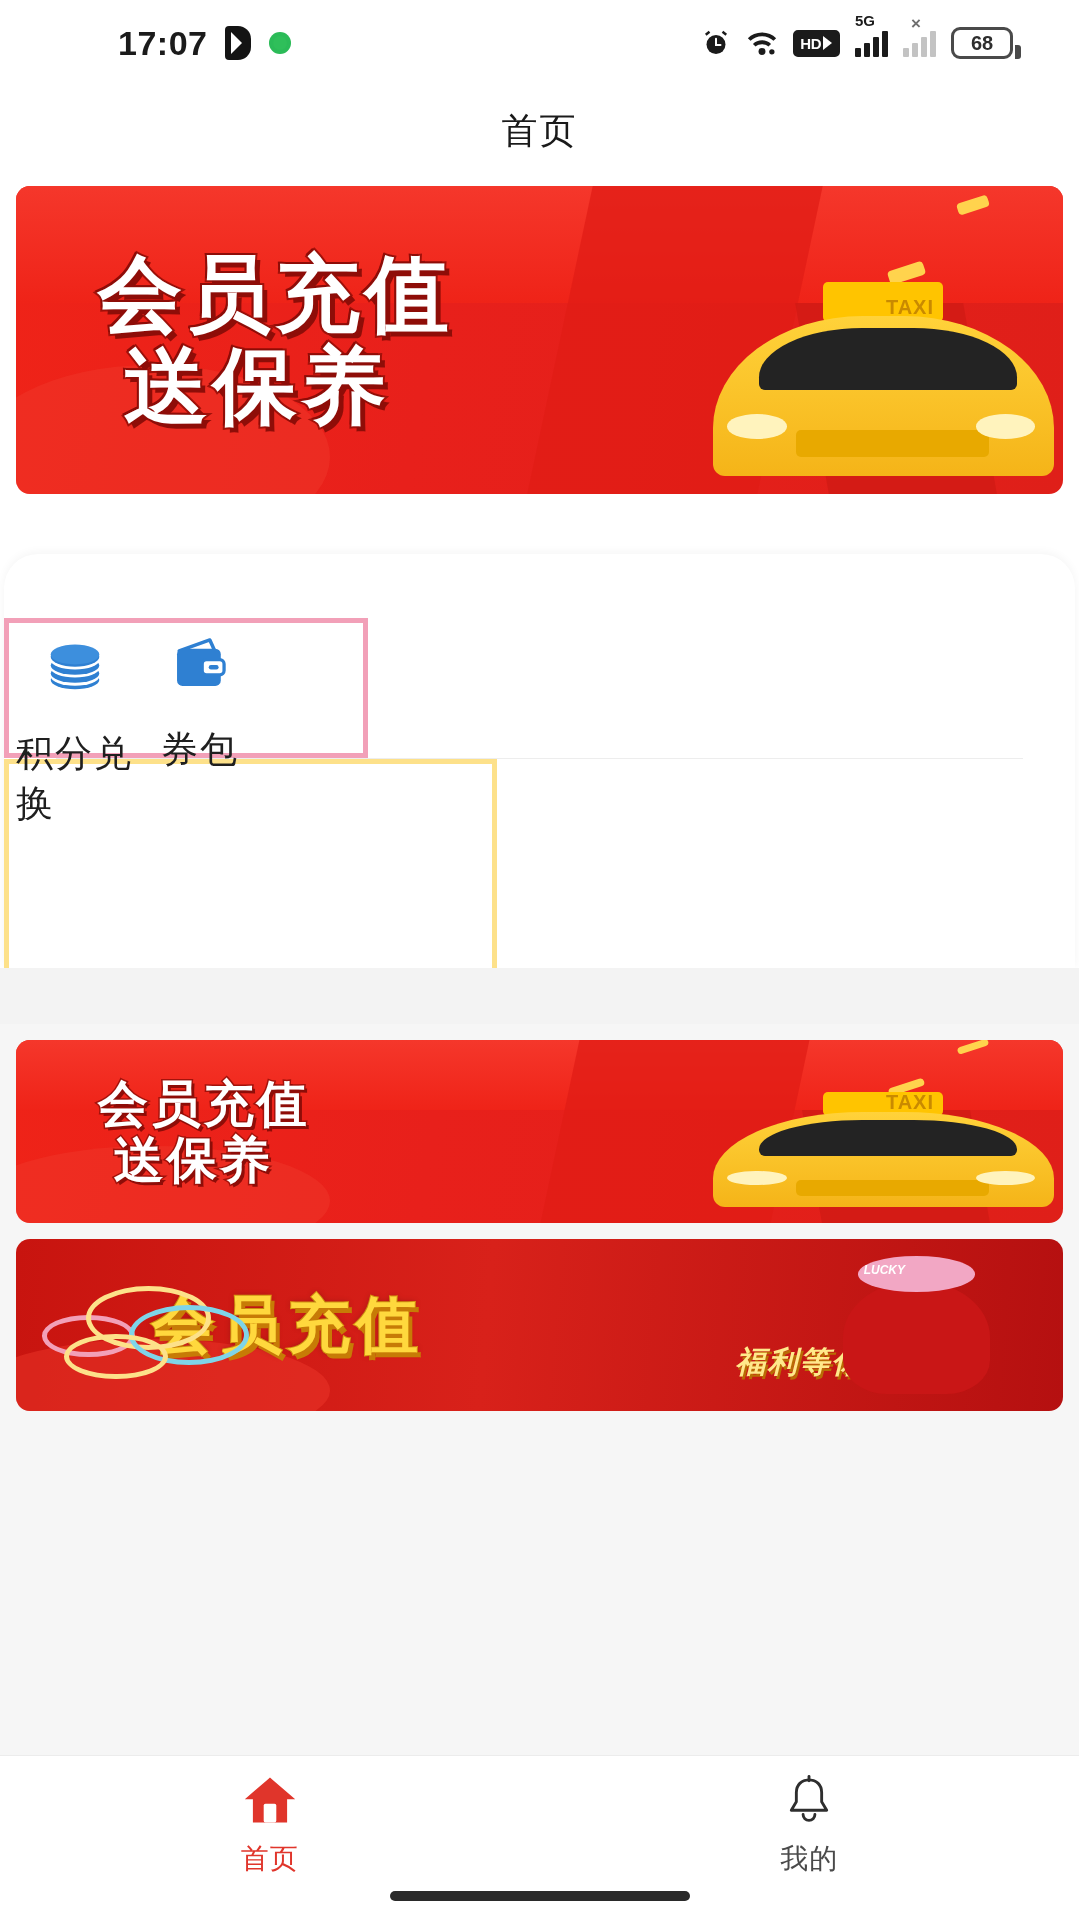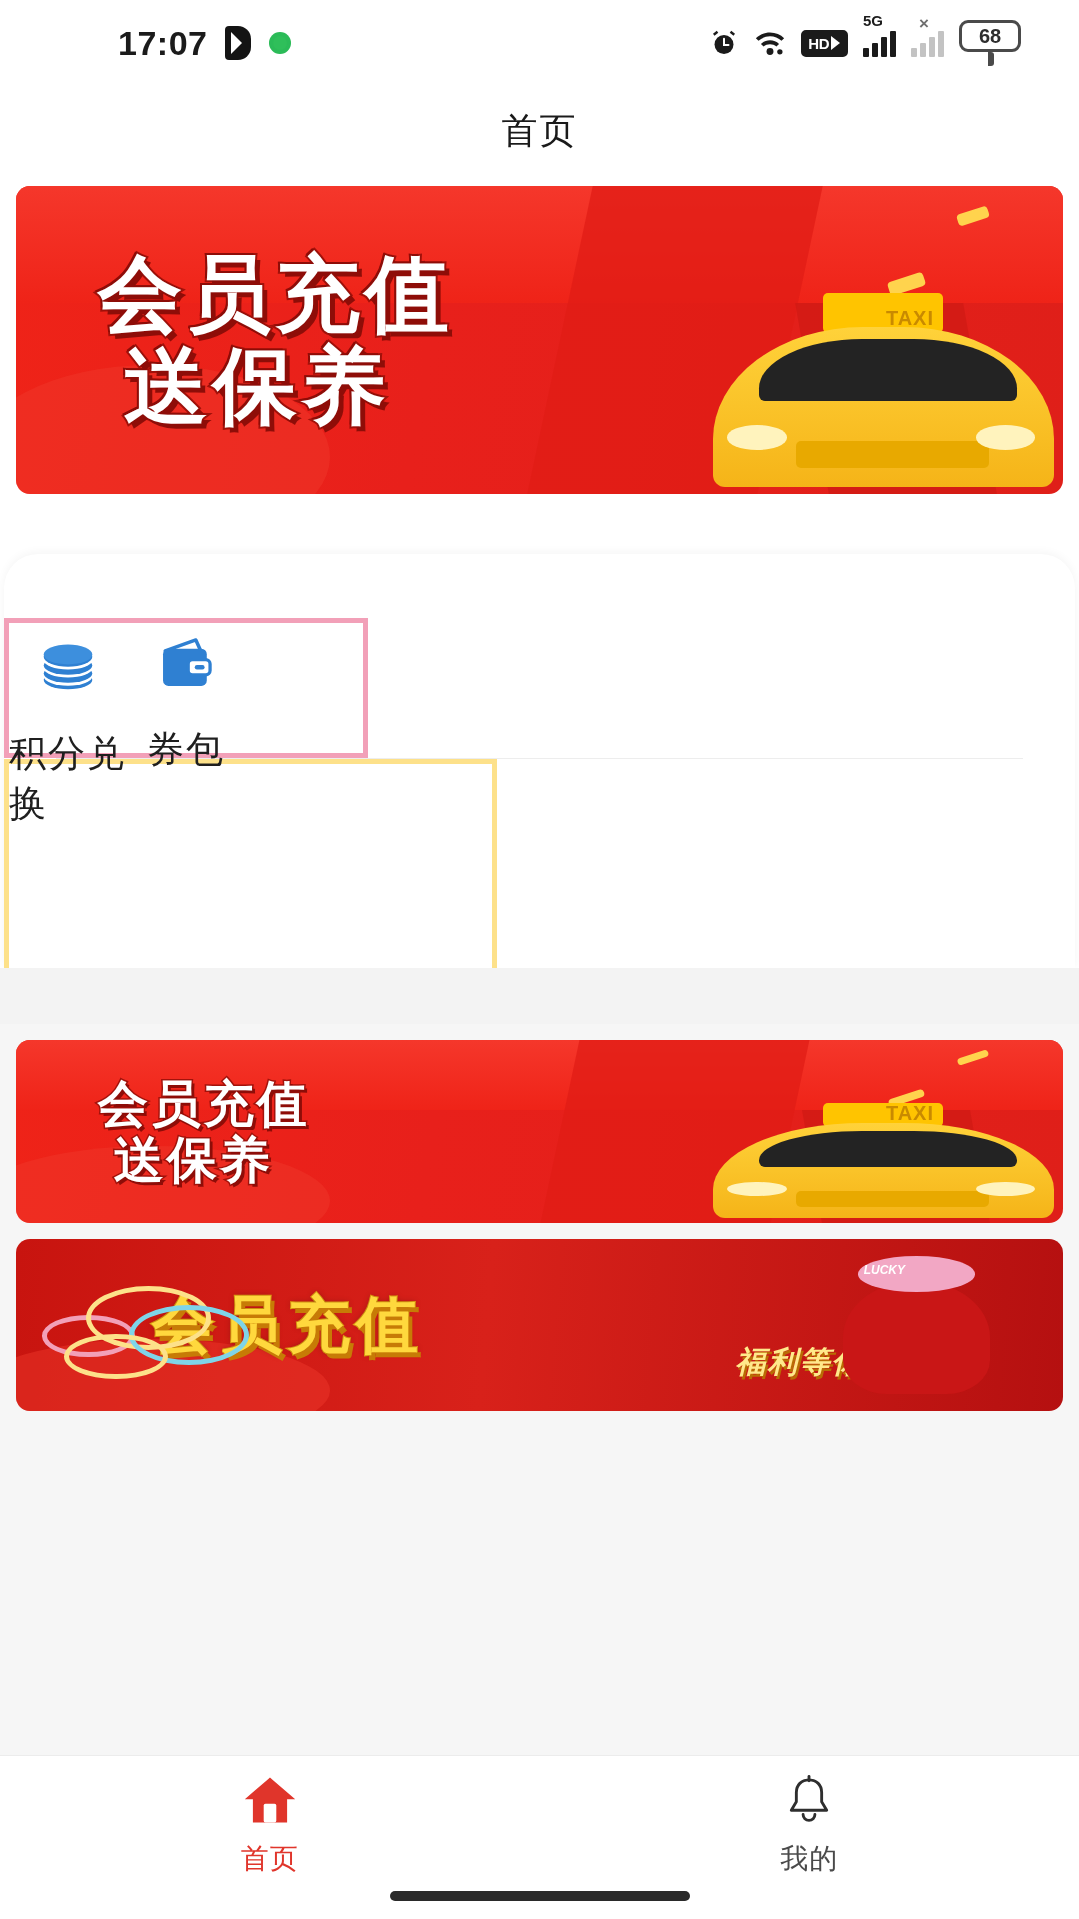--- a/index.html
+++ b/index.html
@@ -37,21 +37,21 @@
   .sig-bars i:nth-child(3){height:20px;} .sig-bars i:nth-child(4){height:26px;}
   .sig-dim i { background:#c3c3c3; }
   .sig-wrap { position:relative; display:flex; align-items:flex-end; }
   .sig-5g { position:absolute; top:-16px; left:0; font-size:15px; font-weight:700; color:#1b1b1b; line-height:1; }
   .sig-x { position:absolute; top:-14px; left:8px; font-size:17px; font-weight:700; color:#6f6f6f; line-height:1; }
   .hd-box {
     border:3px solid #1b1b1b; border-radius:5px; background:#1b1b1b; color:#fff;
     font-size:15px; font-weight:800; padding:2px 4px; letter-spacing:-0.5px;
     display:flex; align-items:center; gap:2px; height:27px;
   }
-  .battery { display:flex; align-items:center;flex-direction:column; }
+  .battery { display:flex; align-items:flex-end; }
   .batt-body {
     width:62px; height:32px; border:3px solid #4a4a4a; border-radius:9px;
     display:flex; align-items:center; justify-content:center;
   }
   .batt-txt { font-size:20px; font-weight:700; color:#2e2e2e; line-height:1; }
   .batt-tip { width:6px; height:14px; background:#4a4a4a; border-radius:0 3px 3px 0; margin-left:2px; }
 
   
   .header { height:90px; flex:0 0 90px; display:flex; align-items:center; justify-content:center; background:#ffffff; }
   .header-title { font-size:36px; color:#1a1a1a; font-weight:500; letter-spacing:2px; }
@@ -81,21 +81,21 @@
     font-weight:900; color:#fff; line-height:1.0; letter-spacing:5px;
     text-shadow: 5px 5px 0 #8e0d08, 0 0 2px #8e0d08, -2px -2px 0 #8e0d08;
     -webkit-text-stroke:4px #a3120b; paint-order:stroke fill;
   }
   .hero .b-line { font-size:84px; }
   .hero .b-line.l2 { margin-top:8px; margin-left:26px; }
   .mid .b-line { font-size:50px; letter-spacing:3px; text-shadow:3px 3px 0 #8e0d08; -webkit-text-stroke:3px #a3120b; }
   .mid .b-line.l2 { margin-top:6px; margin-left:16px; }
 
   
-  .illus { position:absolute; right:0; bottom:1px; height:100%; width:44%; z-index:6; }
+  .illus { position:absolute; right:0; bottom:12px; height:100%; width:44%; z-index:6; }
   .ill-car { position:absolute; right:2%; bottom:2%; width:74%; height:52%;
     background:linear-gradient(180deg,#ffd23a 0%,#f5b418 100%);
     border-radius:44% 44% 12px 12px / 70% 70% 12px 12px; }
   .ill-wind { position:absolute; right:10%; bottom:30%; width:56%; height:20%;
     background:#232323; border-radius:40% 40% 6px 6px / 80% 80% 6px 6px; }
   .ill-grill { position:absolute; right:16%; bottom:8%; width:42%; height:9%; background:#e8a900; border-radius:5px; }
   .ill-light { position:absolute; bottom:14%; width:13%; height:8%; background:#fff3bd; border-radius:50%; }
   .ill-light.l { right:60%; } .ill-light.r { right:6%; }
   .ill-toplight { position:absolute; right:26%; bottom:52%; width:26%; height:13%; background:#ffc400; border-radius:5px; }
   .ill-taxi-txt { position:absolute; right:28%; bottom:53%; font-size:20px; font-weight:800; color:#c98a00; letter-spacing:1px; z-index:7;}
@@ -141,21 +141,21 @@
   .lucky-txt { position:absolute; left:14%; top:5%; font-size:12px; font-weight:800; color:#fff; }
 
   
   .menu-gap { height:60px; background:#ffffff; }
   .menu-card {
     margin:0 4px; background:#ffffff; border-radius:34px 34px 0 0;
     box-shadow:0 -2px 10px rgba(0,0,0,0.045);
     padding:64px 0 0 0;
   }
   .menu-row { display:flex; }
-  .menu-row.r1 > .menu-item { width:33.3333%; }
+  .menu-row.r1 > .menu-item { width:33.3333%;margin-left:7px; }
   .menu-row.r2 > .menu-item { width:33.3333%; }
   .menu-item { display:flex; flex-direction:column; align-items:center; gap:26px; padding:6px 0 34px 0; }
   .mi-icon { width:74px; height:74px; display:flex; align-items:center; justify-content:center; }
   .mi-label { font-size:37px; color:#1f1f1f; letter-spacing:2px; font-weight:500; }
   .menu-sep { height:1px; background:#ededed; margin:0 52px; }
   .menu-bottom-pad { height:48px; }
 
   
   .promo-gapbig { height:56px; background:#f3f3f3; }
   .promos { background:#f6f6f6; padding:16px 16px 18px 16px; display:flex; flex-direction:column; gap:16px; flex:1 1 auto; }

